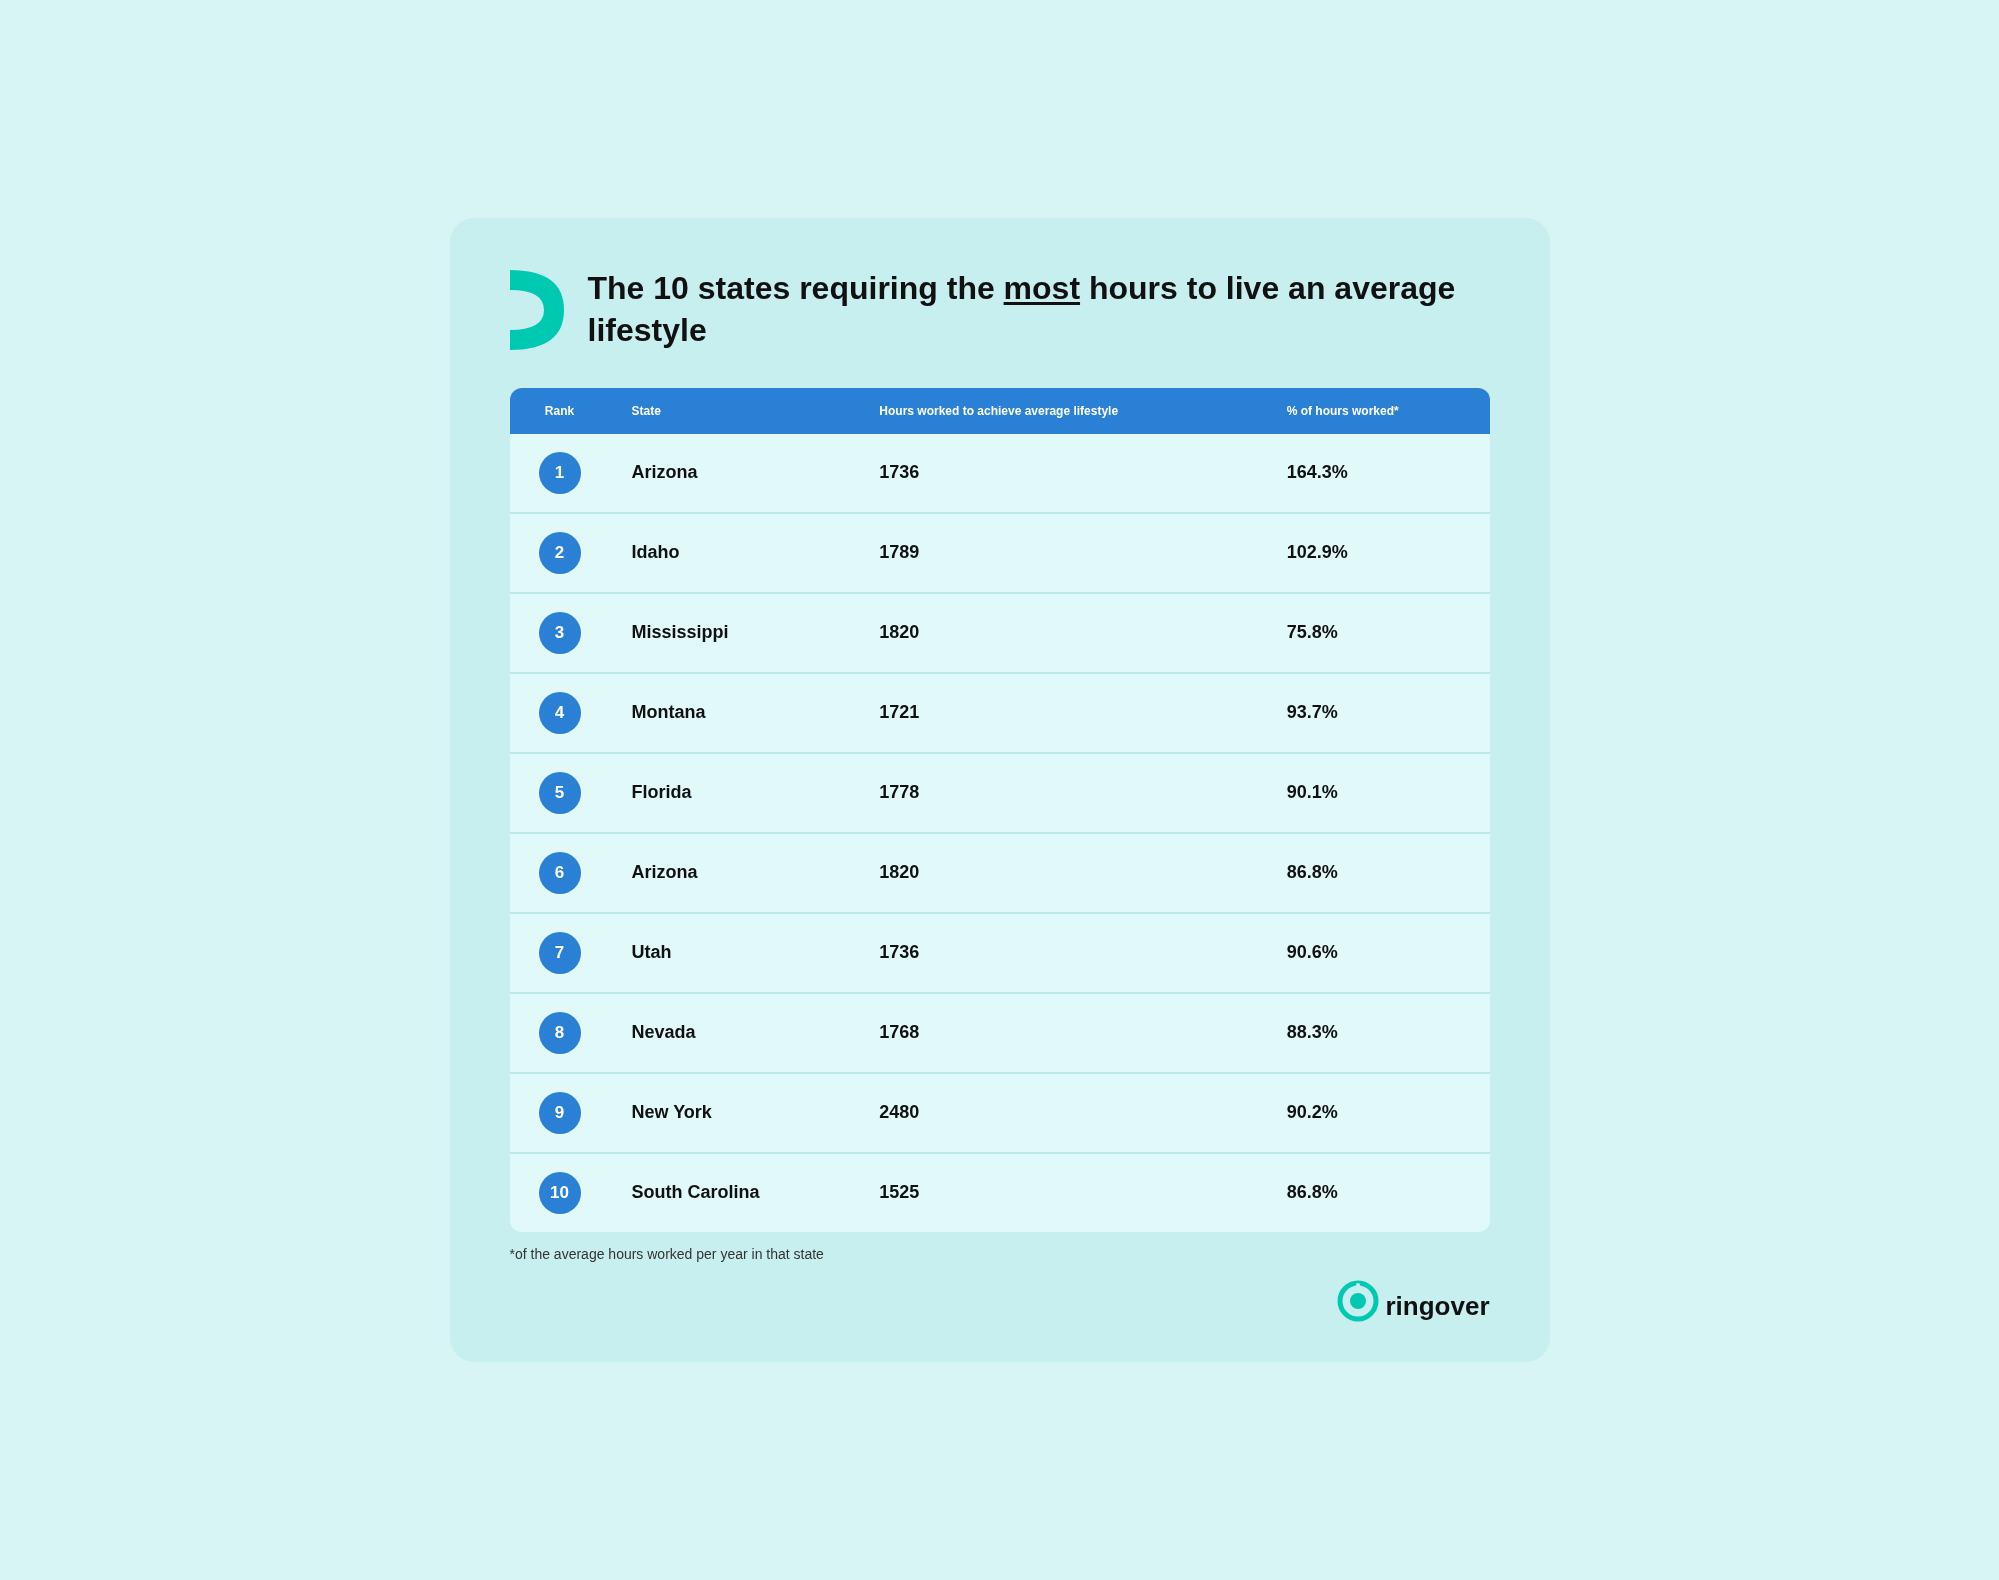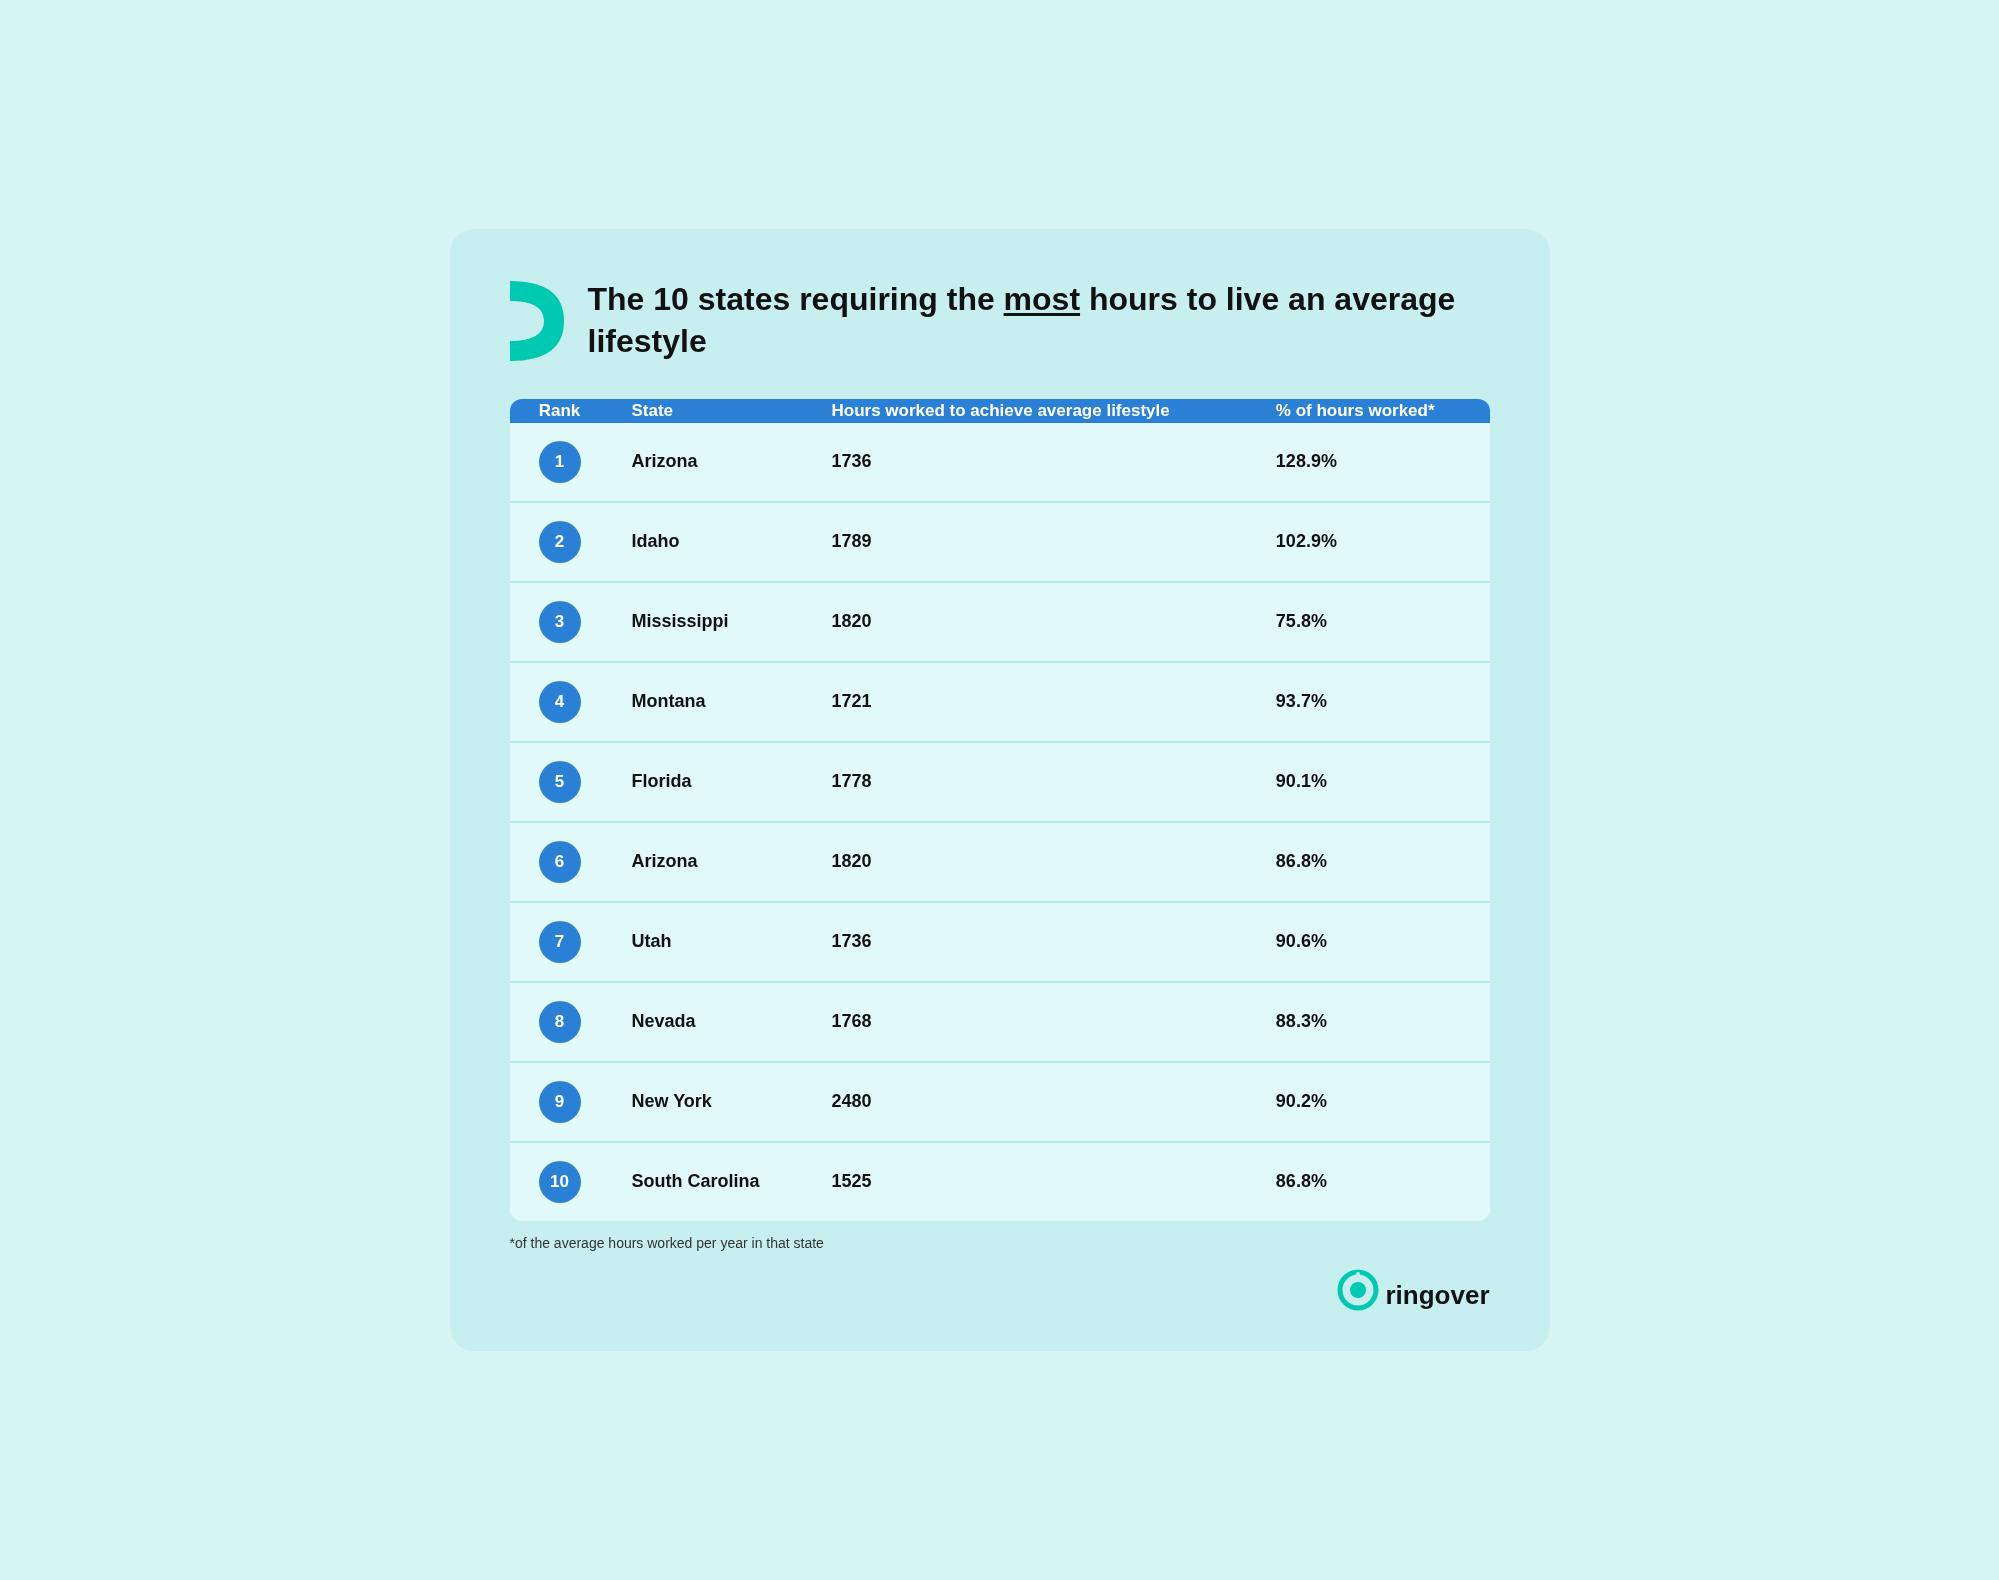--- a/index.html
+++ b/index.html
@@ -56,22 +56,22 @@
       overflow: hidden;
     }
 
     thead tr {
       background: #2980d4;
     }
 
     thead th {
       color: #fff;
       font-weight: 700;
-      font-size: 17px;
-      padding: 2px 22px;
+      font-size: 12px;
+      padding: 16px 22px;
       text-align: left;
     }
 
     thead th:first-child {
       text-align: center;
       width: 100px;
     }
 
     tbody tr {
       background: #e2f9f9;
@@ -159,21 +159,21 @@
         <th>State</th>
         <th>Hours worked to achieve average lifestyle</th>
         <th>% of hours worked*</th>
       </tr>
     </thead>
     <tbody id="table-body">
     <tr>
           <td><span class="rank-badge">1</span></td>
           <td>Arizona</td>
           <td>1736</td>
-          <td>128.9%</td>
+          <td>164.3%</td>
         </tr>
         <tr>
           <td><span class="rank-badge">2</span></td>
           <td>Idaho</td>
           <td>1789</td>
           <td>102.9%</td>
         </tr>
         <tr>
           <td><span class="rank-badge">3</span></td>
           <td>Mississippi</td>

